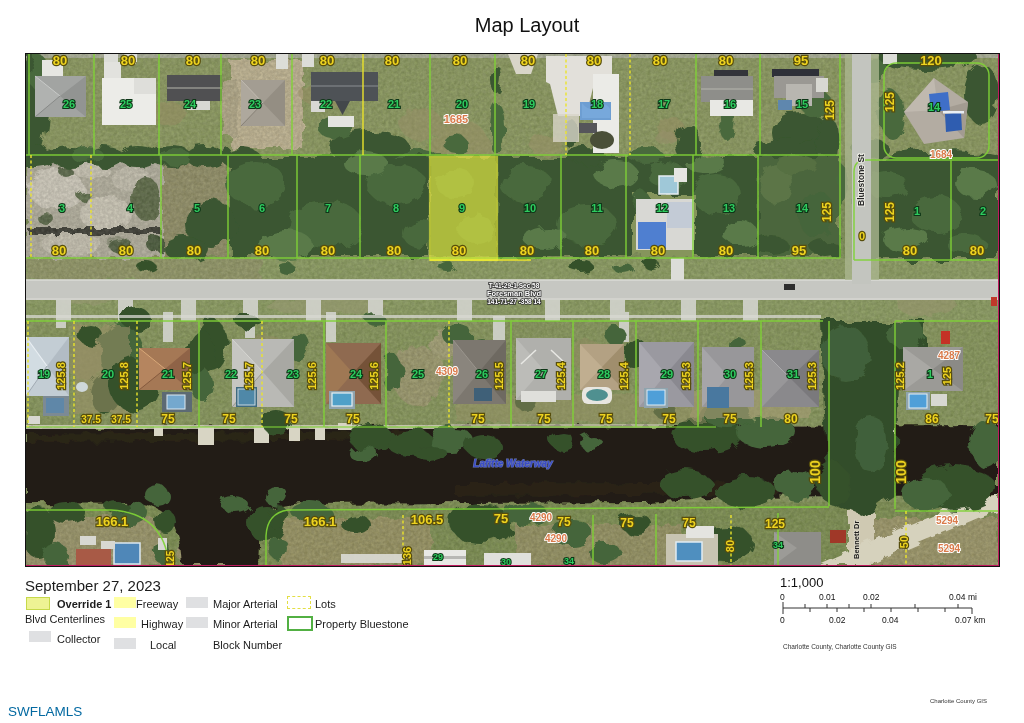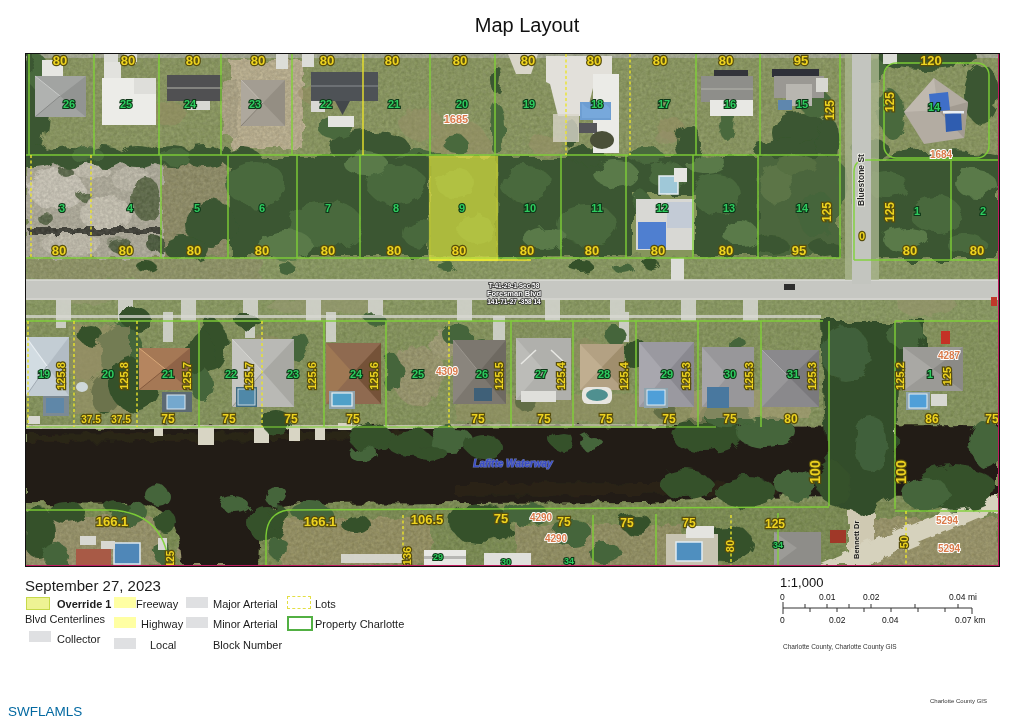--- a/index.html
+++ b/index.html
@@ -780,21 +780,21 @@
 
 <div class="abs box" style="left:186px;top:597px;background:#dfe0e2;"></div>
 <div class="abs lgtxt" style="left:213px;top:598px;">Major Arterial</div>
 <div class="abs box" style="left:186px;top:617px;background:#dfe0e2;"></div>
 <div class="abs lgtxt" style="left:213px;top:618px;">Minor Arterial</div>
 <div class="abs lgtxt" style="left:213px;top:639px;text-align:right;">Block Number</div>
 
 <div class="abs box" style="left:287px;top:596px;border:1.5px dashed #e3df44;"></div>
 <div class="abs lgtxt" style="left:315px;top:598px;">Lots</div>
 <div class="abs box" style="left:287px;top:616px;border:2px solid #52b043;"></div>
-<div class="abs lgtxt" style="left:315px;top:618px;">Property Charlotte</div>
+<div class="abs lgtxt" style="left:315px;top:618px;">Property Bluestone</div>
 
 <div class="abs" style="left:780px;top:575px;width:200px;text-align:left;font-size:13px;color:#111;">1:1,000</div>
 
 <svg class="abs" style="left:775px;top:592px;" width="225" height="38" viewBox="0 0 225 38">
 <g stroke="#333" stroke-width="1" fill="none">
 <line x1="8" y1="16" x2="197" y2="16"></line>
 <line x1="8" y1="10" x2="8" y2="22"></line>
 <line x1="30" y1="16" x2="30" y2="12"></line>
       <line x1="52" y1="16" x2="52" y2="12"></line>
       <line x1="74" y1="16" x2="74" y2="12"></line>

